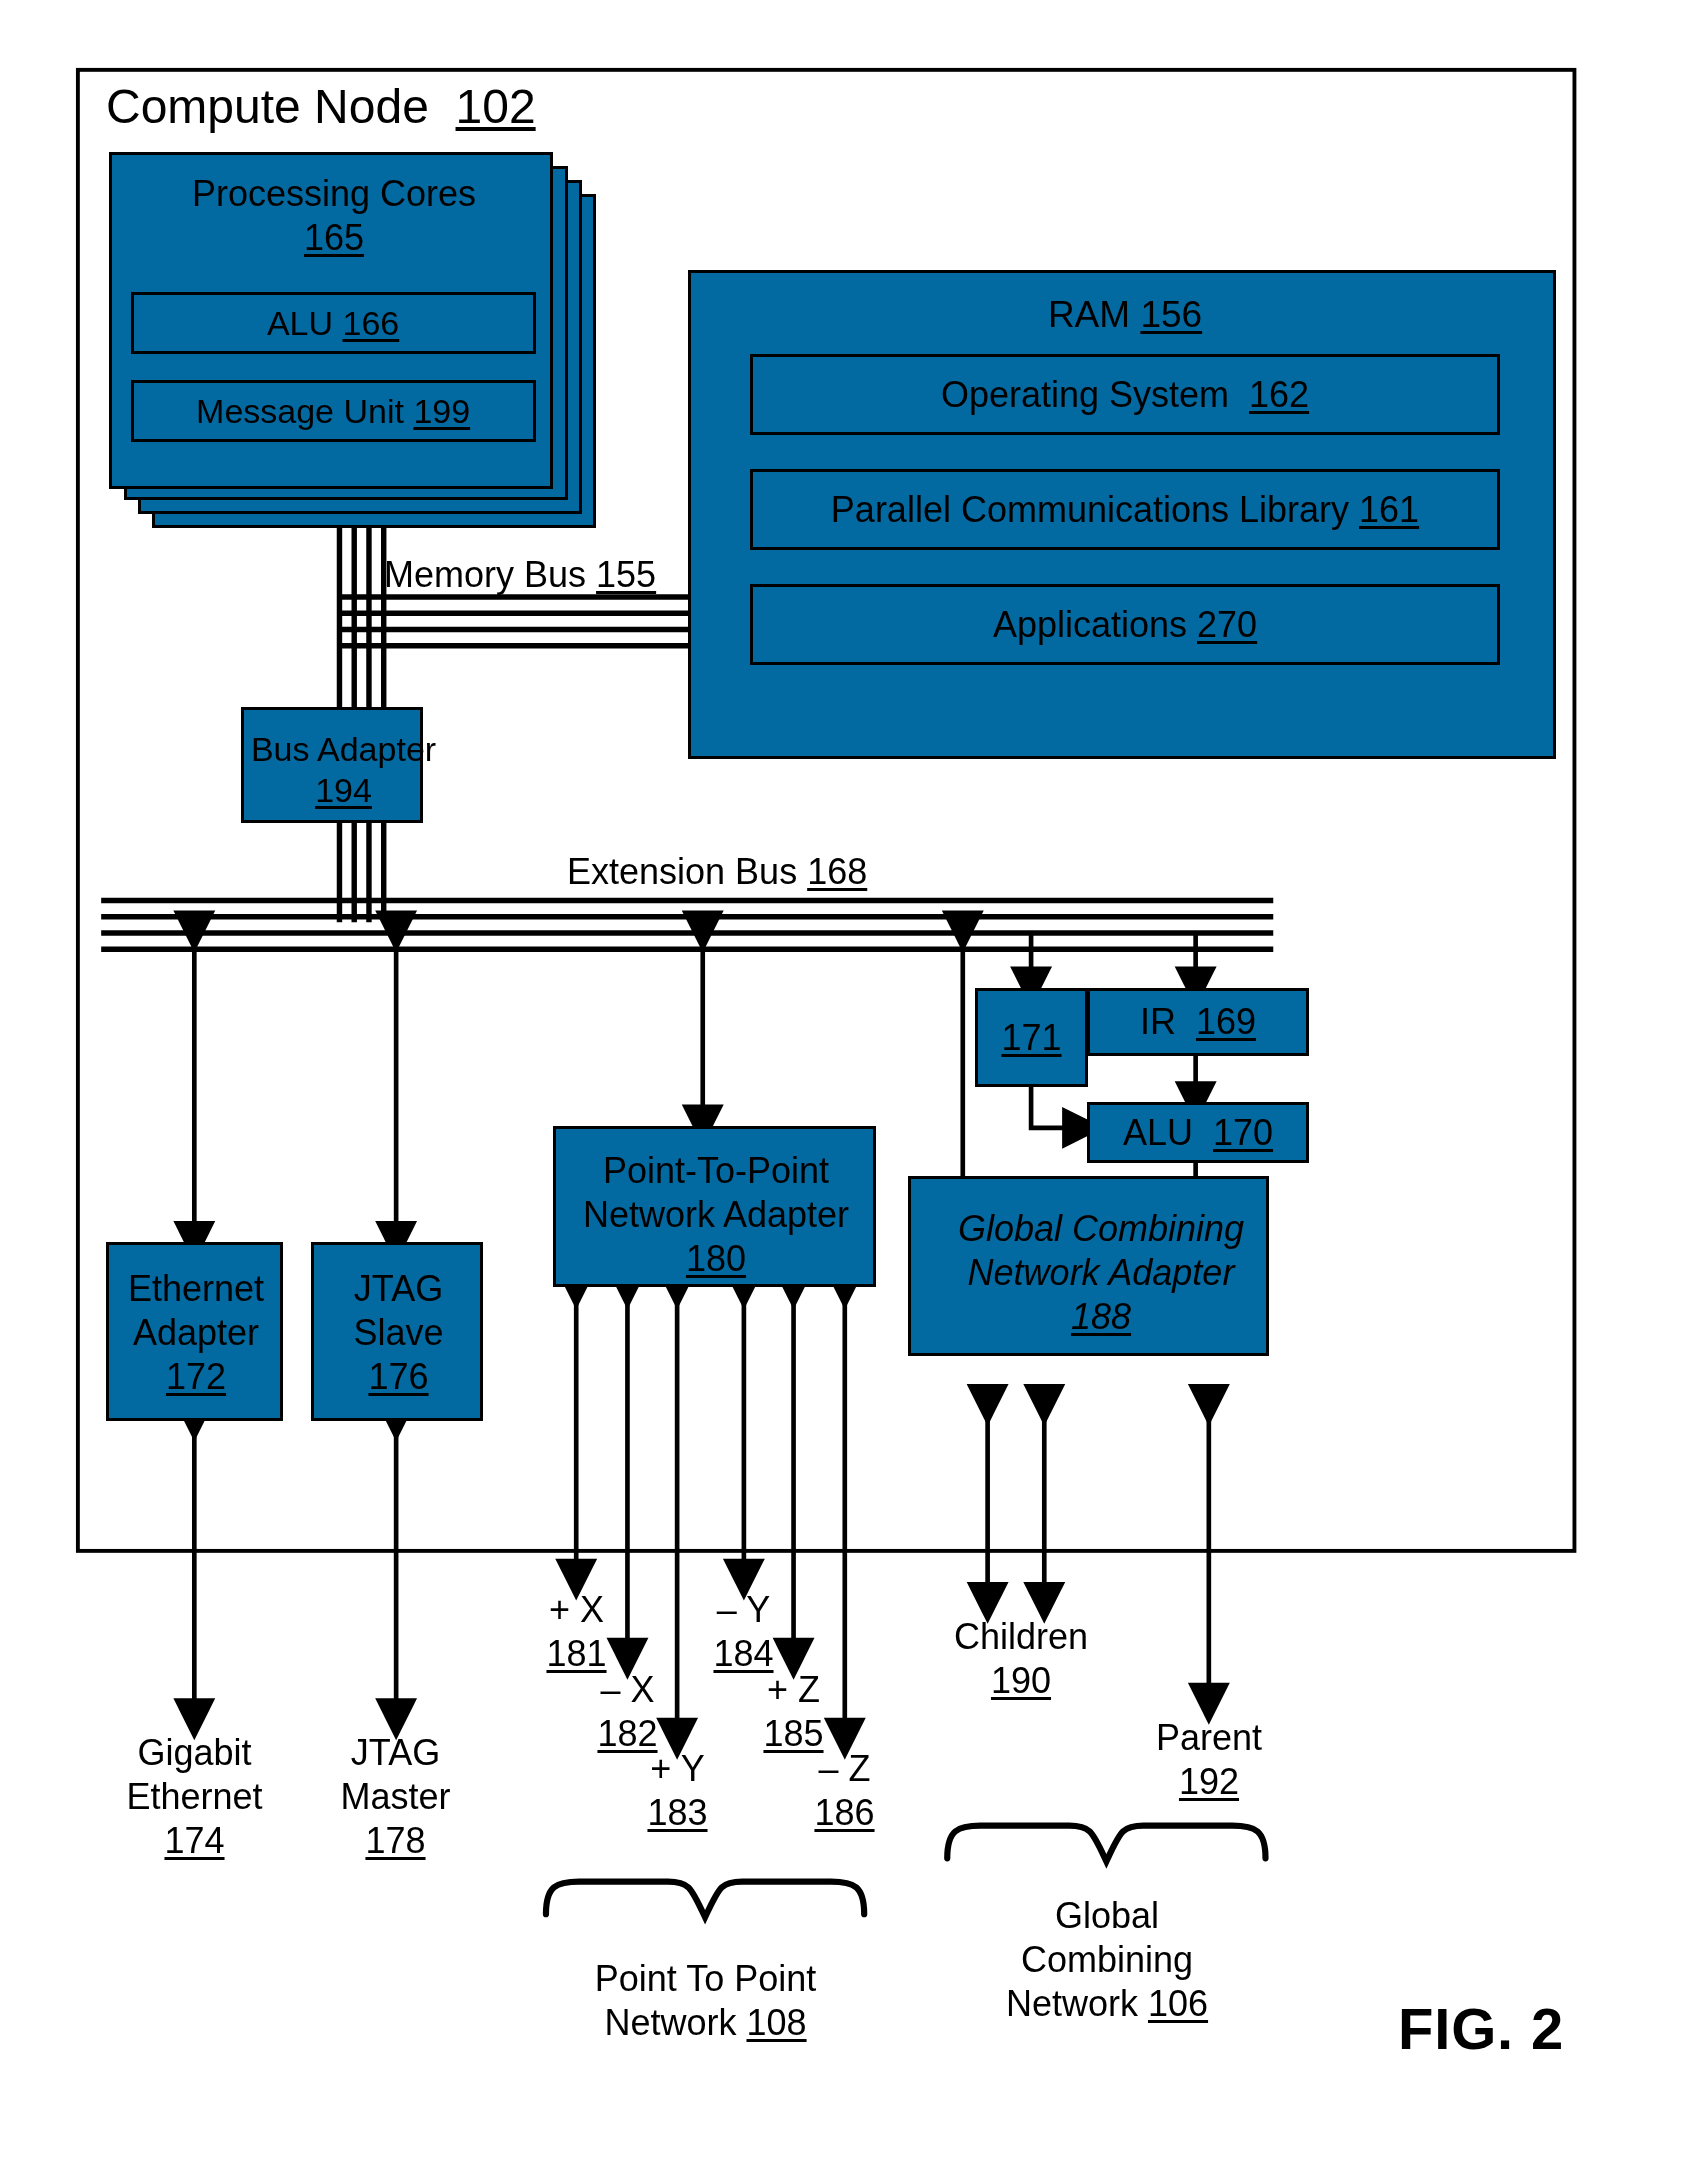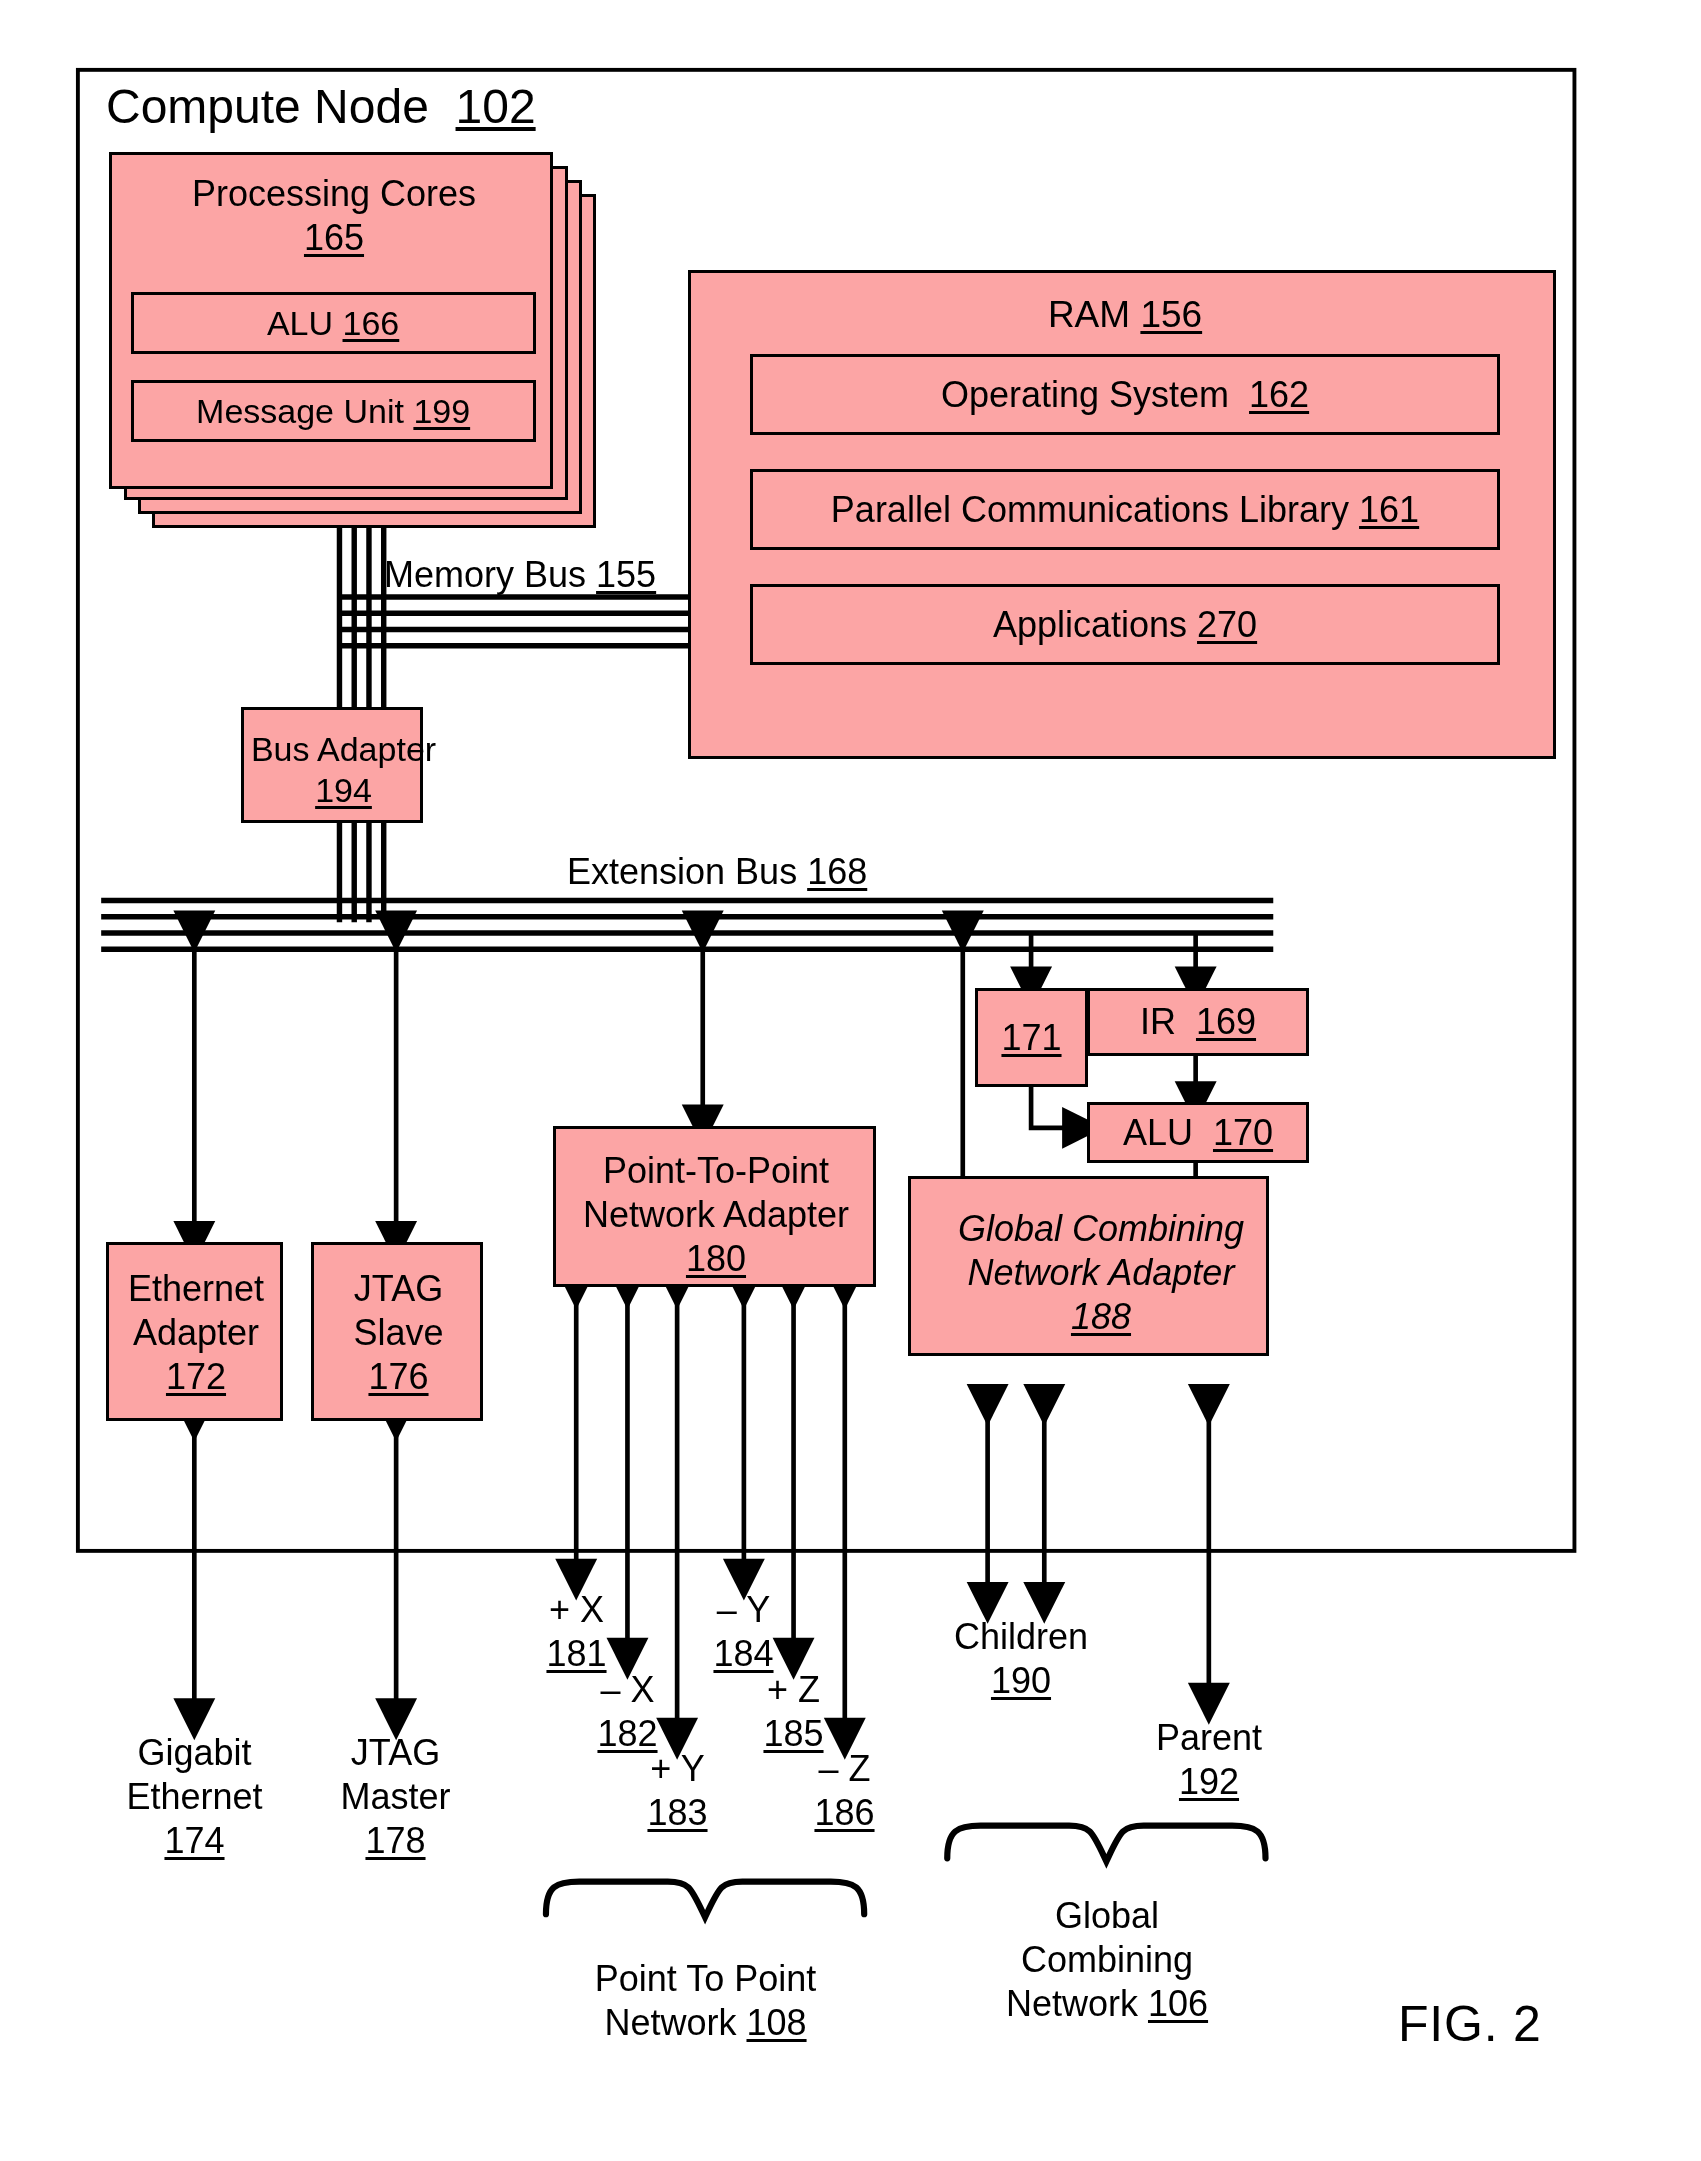--- a/index.html
+++ b/index.html
@@ -1,27 +1,27 @@
 <!DOCTYPE html>
 <html style="font-size:12.4px"><head>
 <meta charset="utf-8">
 <style>
   html,body{margin:0;padding:0;background:#fff;}
   body{width:1702px;height:2161px;font-family:"Liberation Sans",sans-serif;color:#000;overflow:hidden;}
   #stage{position:relative;width:1702px;height:2161px;}
   svg{position:absolute;left:0;top:0;width:1702px;height:2161px;}
-  .box{position:absolute;border:3.1px solid #000;background:#fca5a5;box-sizing:border-box;}
+  .box{position:absolute;border:3.1px solid #000;background:#0369a1;box-sizing:border-box;}
   .lbl{position:absolute;text-align:center;line-height:1.22;white-space:pre-line;}
   .u{text-decoration:underline;text-underline-offset:3.9px;}
   .t44{font-size:34px;}
   .t46{font-size:36px;}
   .t48{font-size:37px;}
   .t52{font-size:48px;}
   .ctr{display:flex;align-items:center;justify-content:center;}
-  .fig{position:absolute;font-size:50px;letter-spacing:0.8px;}
+  .fig{position:absolute;font-size:58px;letter-spacing:0.8px;font-weight:bold;}
 </style>
 </head>
 <body>
 
 <div id="stage">
 
   <svg viewBox="0 0 2192 2784">
     <defs>
       <marker id="ah" markerWidth="9" markerHeight="9" refX="4.5" refY="4.5" orient="auto">
         <path d="M0.4,0.4 L8.6,4.5 L0.4,8.6 z" fill="#000"></path>

